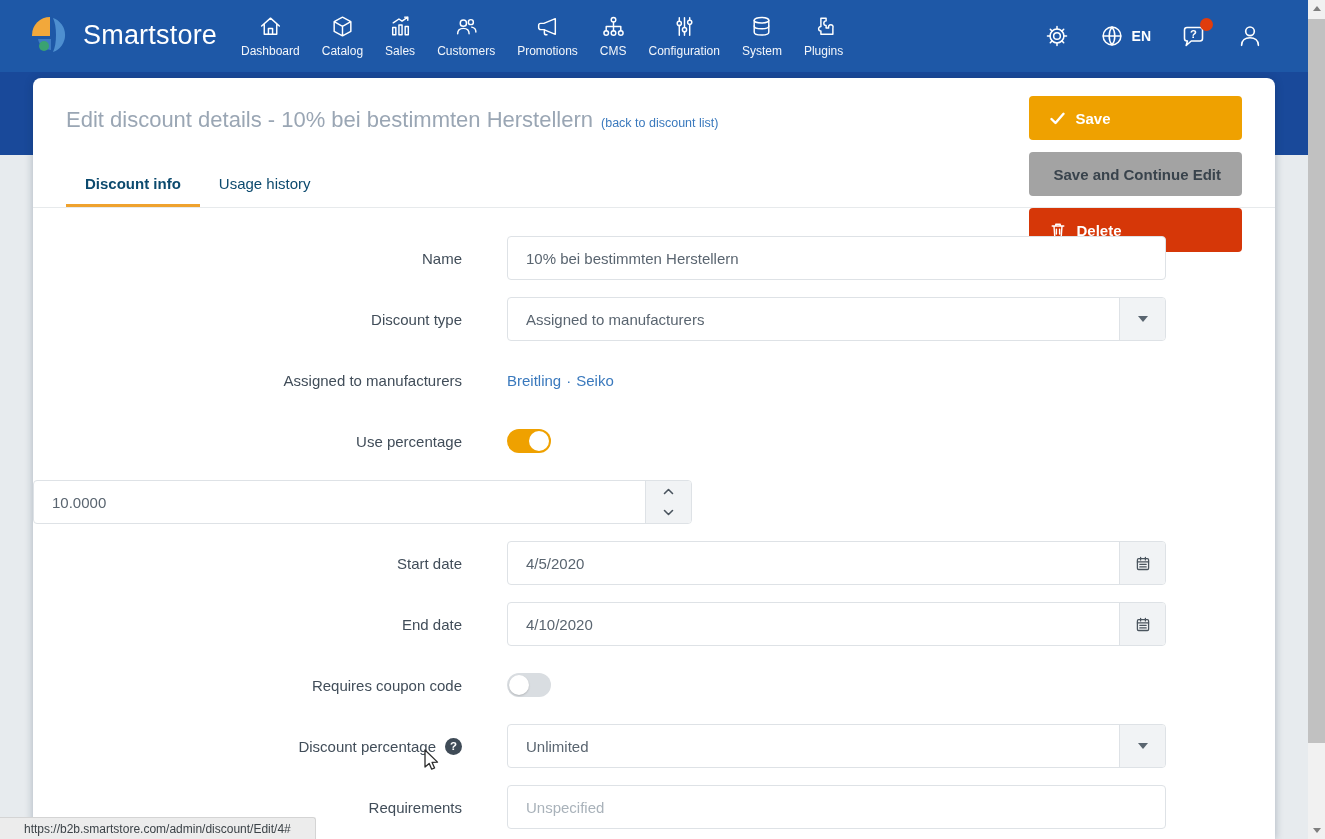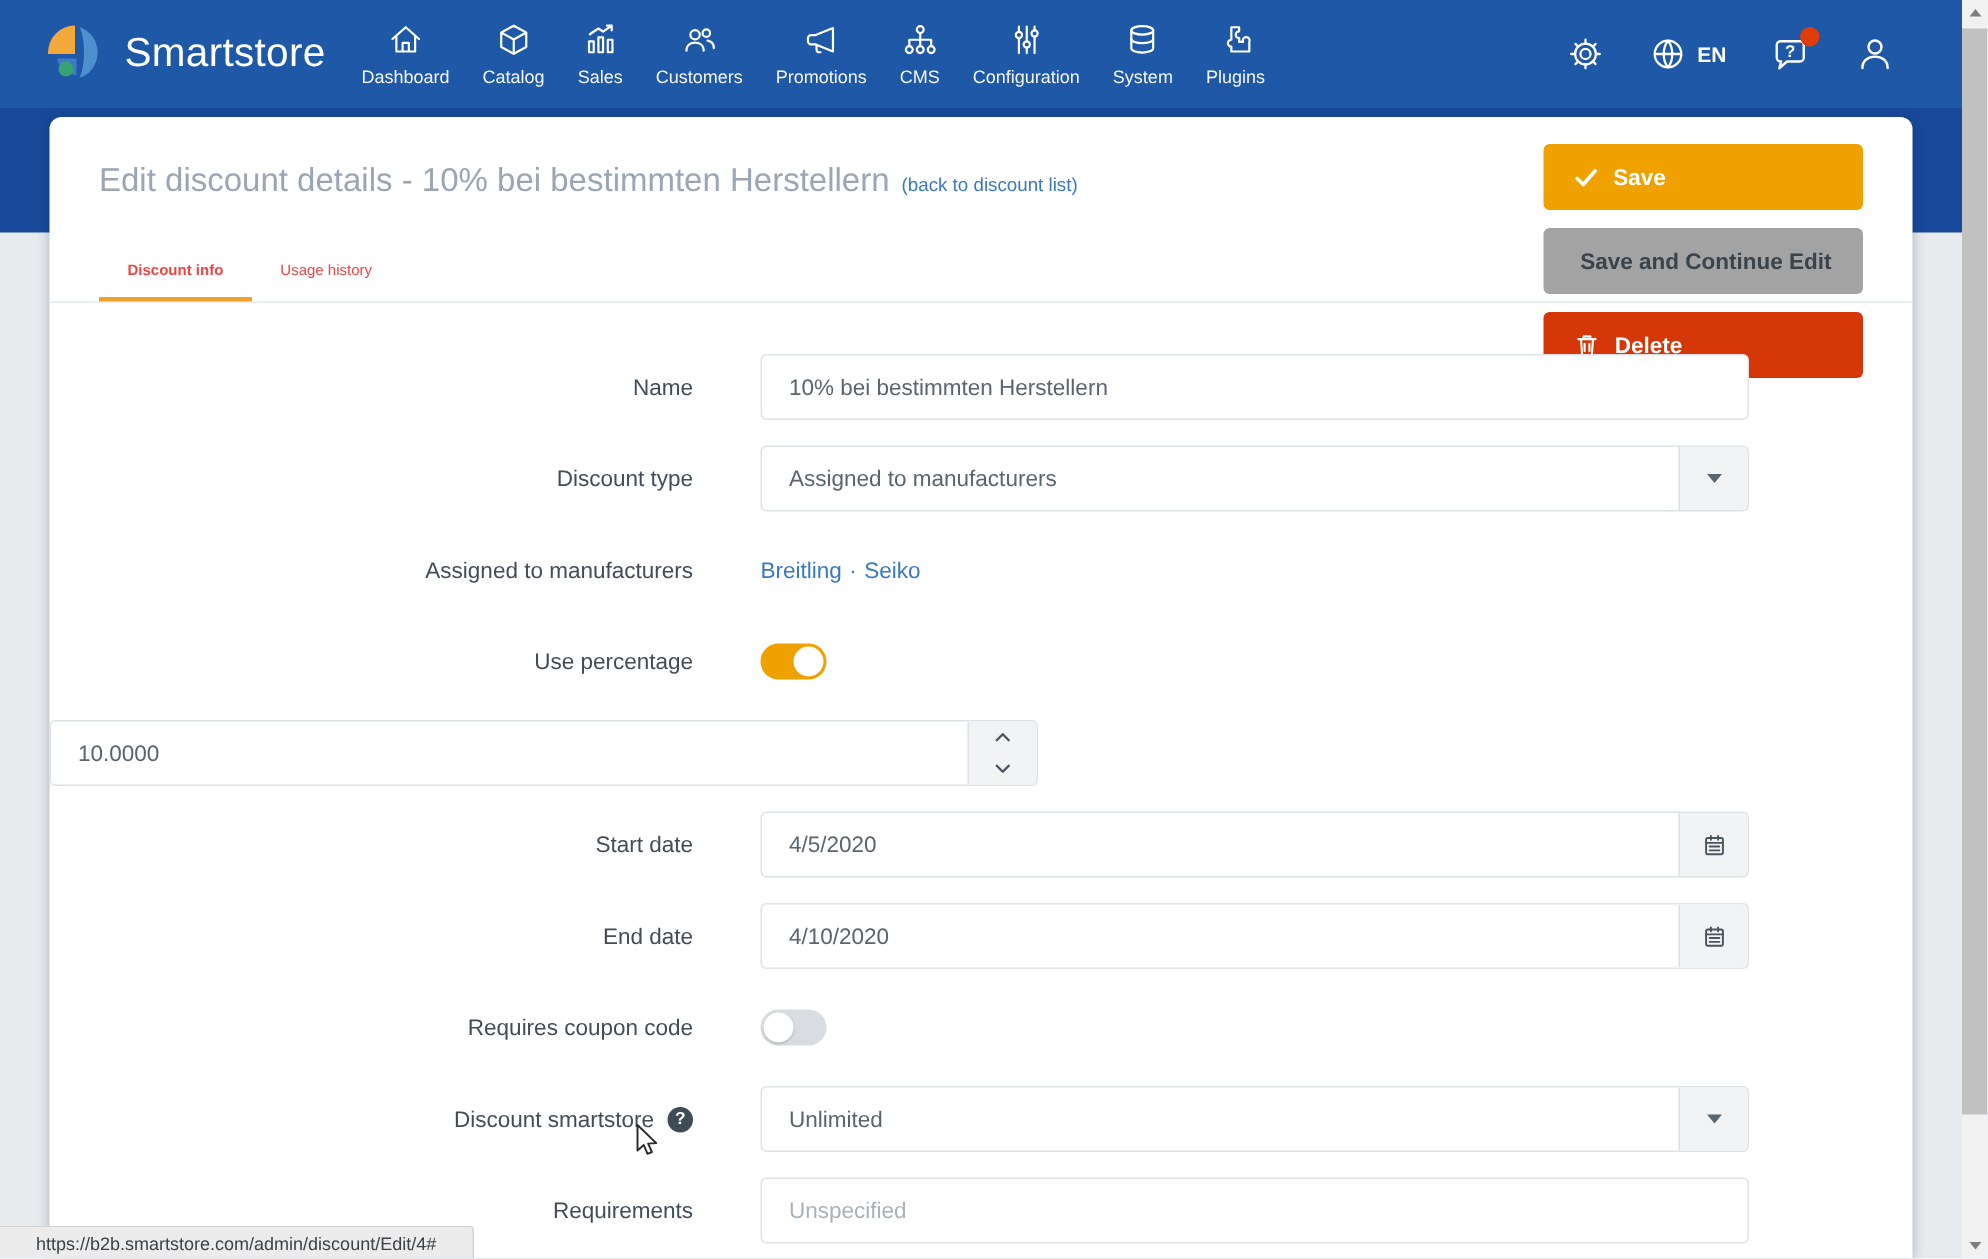--- a/index.html
+++ b/index.html
@@ -38,21 +38,21 @@
 
   .actions { position:absolute; right:33px; top:18px; display:flex; gap:12px;flex-direction:column; }
   .btn { height:44px; border:none; border-radius:4px; display:flex; align-items:center; gap:10px;
          padding:0 21px; font-size:15px; font-weight:600; font-family:inherit; cursor:pointer; }
   .btn svg { stroke:#fff; fill:none; stroke-linecap:round; stroke-linejoin:round; }
   .btn-save      { background:#efa100; color:#fff; }
   .btn-secondary { background:#a3a3a3; color:#39434c;padding-left:24px; }
   .btn-delete    { background:#d63708; color:#fff; }
 
   .tabs { position:absolute; left:0; top:82px; width:100%; padding:0 33px; border-bottom:1px solid #e7eaec; display:flex; }
-  .tab  { padding:15px 19px 12px; font-size:10px; color:#ef4444; border-bottom:3px solid transparent; cursor:pointer; white-space:nowrap; }
+  .tab  { padding:15px 19px 12px; font-size:15px; color:#0c4a6e; border-bottom:3px solid transparent; cursor:pointer; white-space:nowrap; }
   .tab.active { font-weight:700; border-bottom-color:#efa22e; }
 
   
   .form { position:absolute; left:0; top:158px; width:100%; }
   .form-row { display:flex; align-items:center; min-height:44px; margin-bottom:17px; }
   .form-label { flex:0 0 474px; padding-right:45px; display:flex; justify-content:flex-end; align-items:center; gap:9px;
                 font-size:15px; color:#414d59; }
   .form-control { width:659px; display:flex; align-items:center; }
 
   .input-group { display:flex; align-items:stretch; width:100%; height:44px; border:1px solid #dee2e6;
@@ -342,21 +342,21 @@
       <div class="form-label">Requires coupon code</div>
       <div class="form-control">
         <div class="toggle off">
           <span class="knob"></span>
         </div>
       </div>
     </div>
 
     <div class="form-row">
       <div class="form-label">
-        <span>Discount smartstore</span>
+        <span>Discount percentage</span>
         <span class="help-badge">?</span>
       </div>
       <div class="form-control">
         <div class="input-group">
           <div class="select-value">Unlimited</div>
           <div class="addon">
             <span class="caret"></span>
           </div>
         </div>
       </div>

